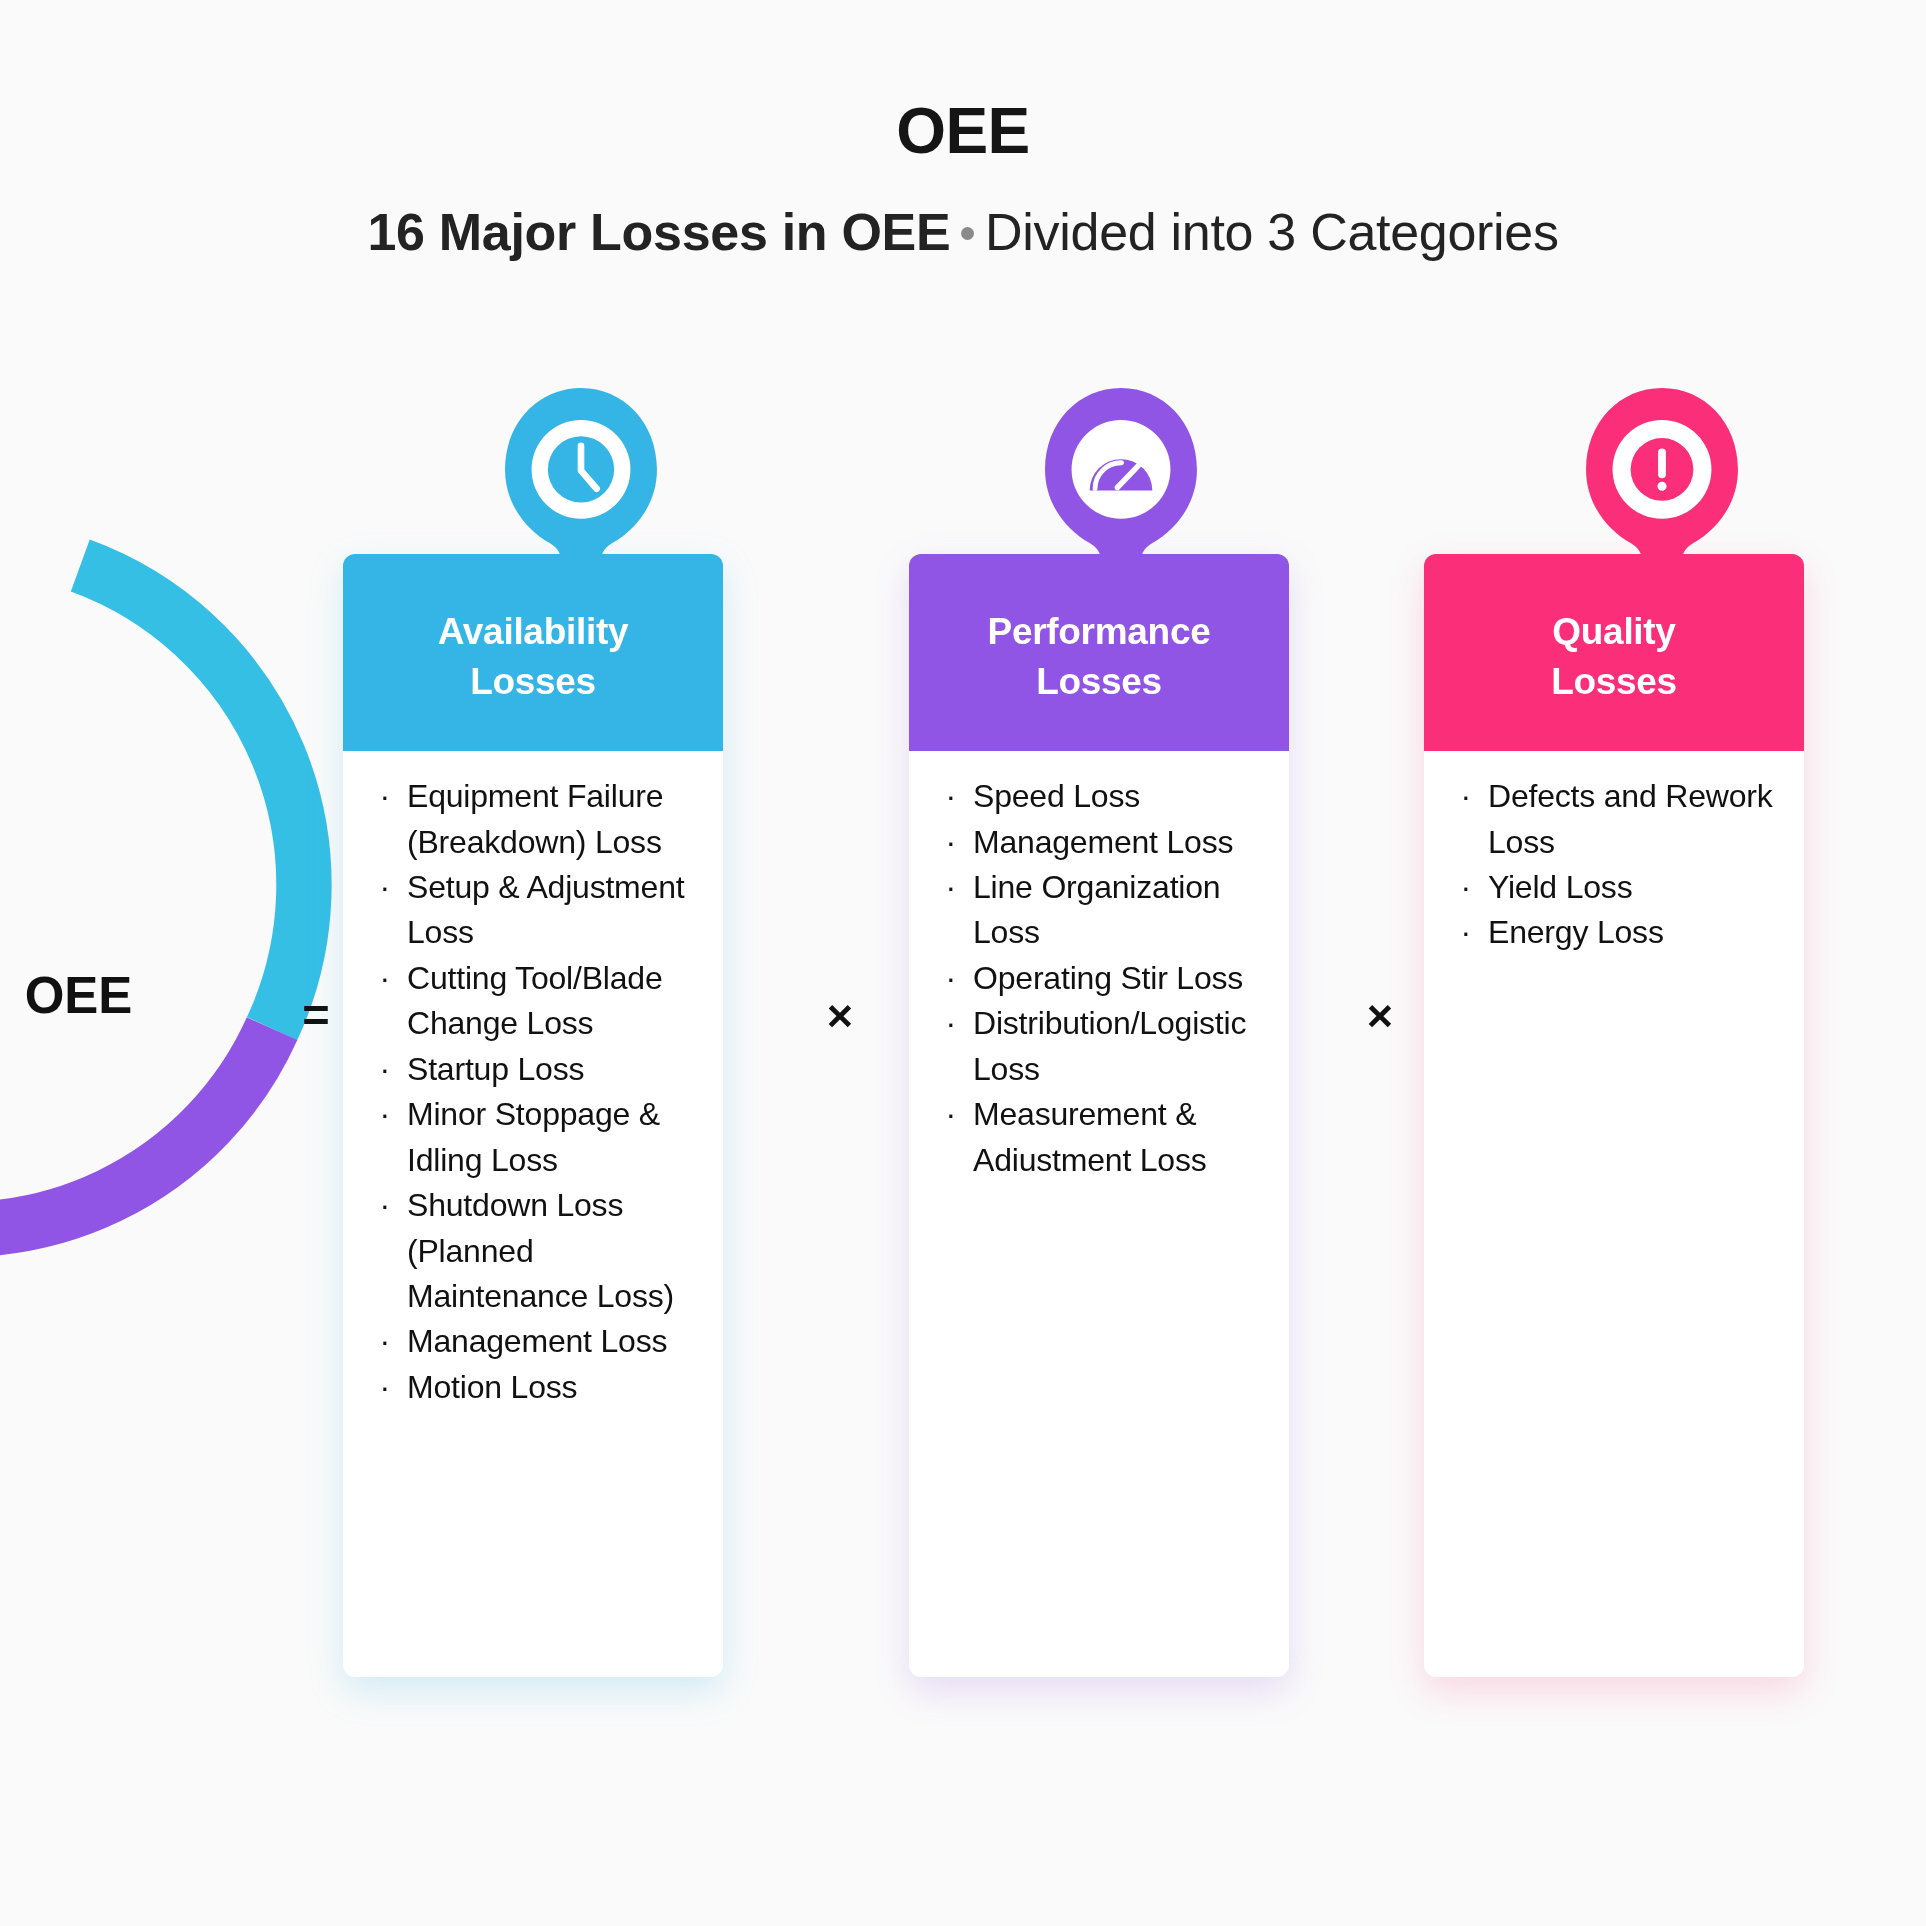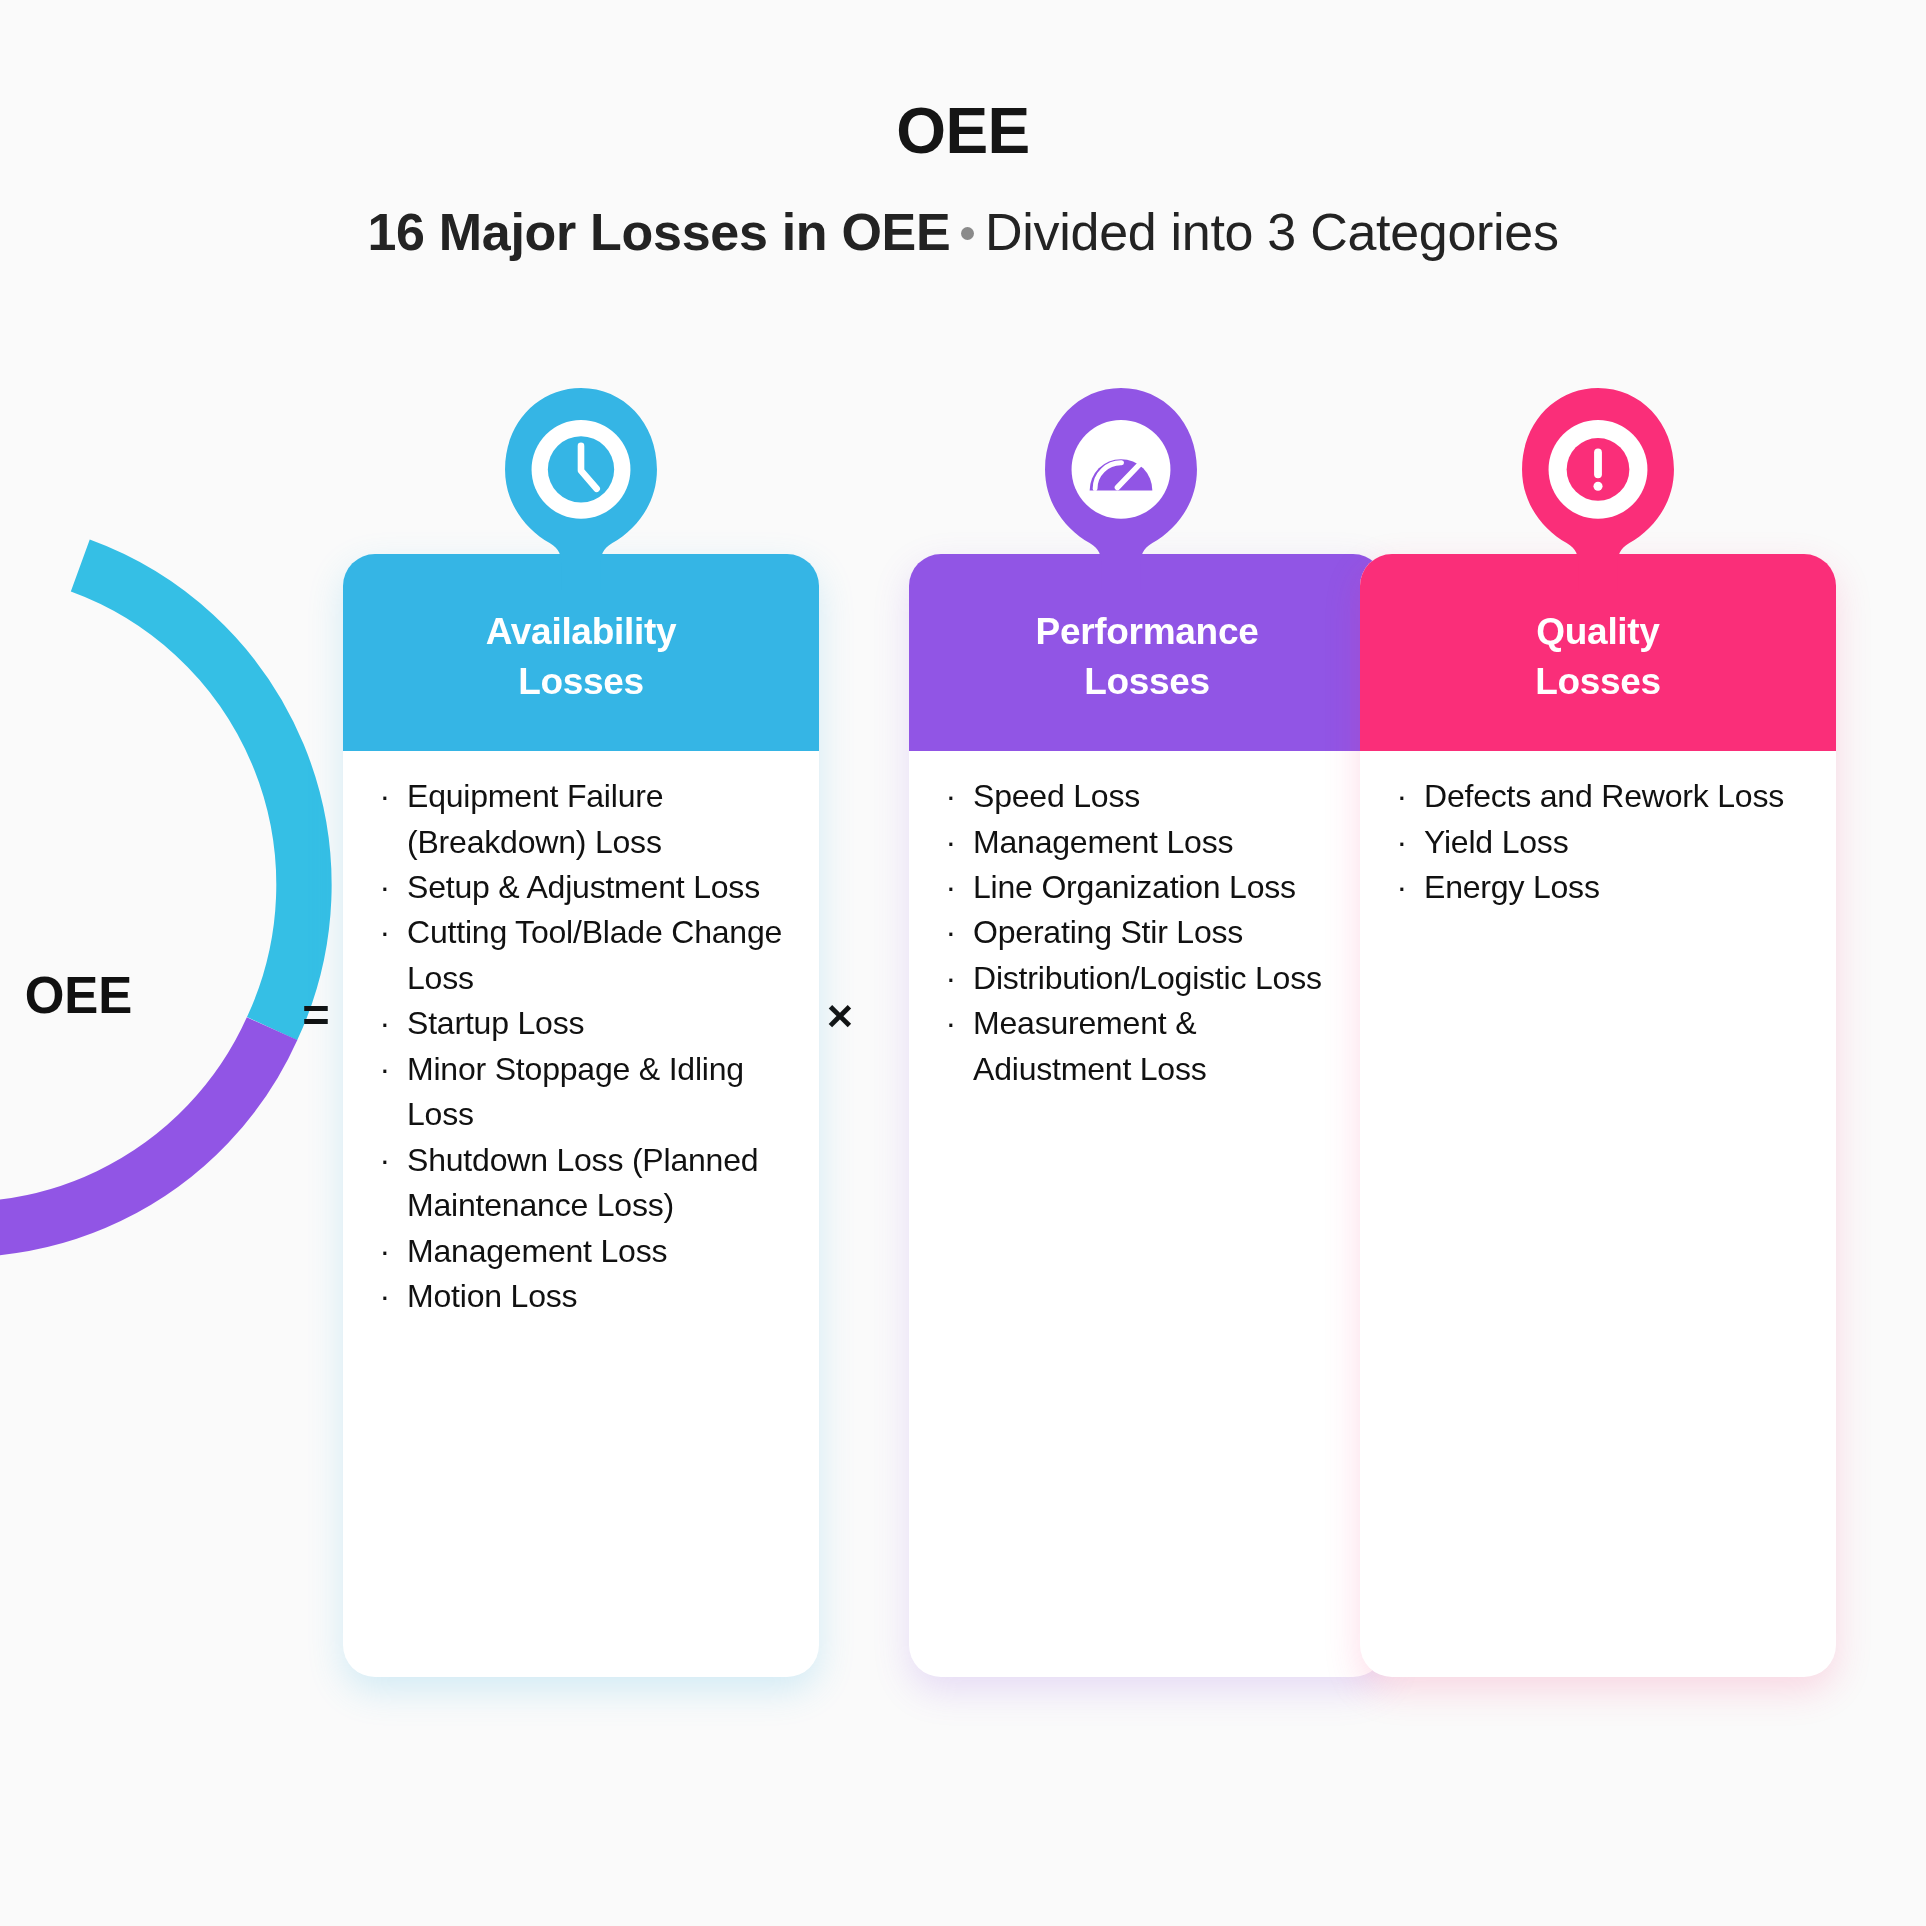--- a/index.html
+++ b/index.html
@@ -74,38 +74,38 @@
   #op-mult-2 { left:1353px; top:993px; font-size:45px; }
 
   
   .column {
     position:absolute;
     top:554px;
     width:476px;
   }
   #col-availability { left:343px; }
   #col-performance  { left:883px;padding-left:26px; }
-  #col-quality      { left:1360px; }
+  #col-quality      { left:1424px; }
 
   
   .badge-stack {
     position:absolute;
     left:50%;
     transform:translateX(-50%);
     top:-169px;
     width:169px;
     height:205px;
     z-index:3;
   }
   .badge-stack svg { display:block; }
 
   .card-shell {
     position:relative;
-    width:476px;
-    border-radius:32px;
+    width:380px;
+    border-radius:12px;
     background:#FFFFFF;
     overflow:hidden;
     min-height:1123px;
     z-index:2;
   }
   #col-availability .card-shell { box-shadow:0 13.2px 36px rgba(53,181,229,.20); }
   #col-performance  .card-shell { box-shadow:0 13.2px 36px rgba(145,85,229,.18); }
   #col-quality      .card-shell { box-shadow:0 13.2px 36px rgba(250,46,121,.17); }
 
   .card-header {

